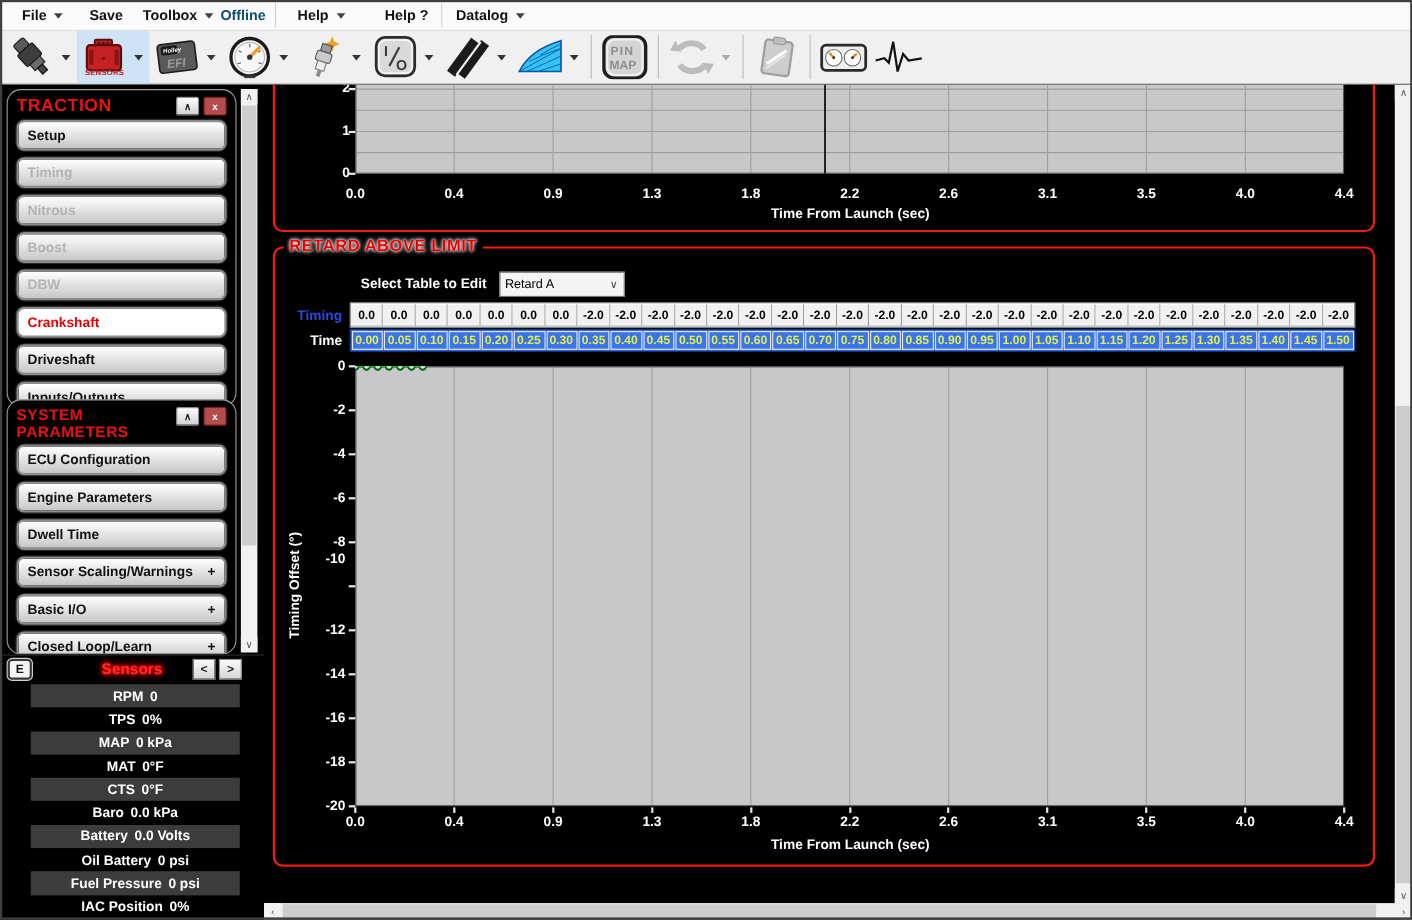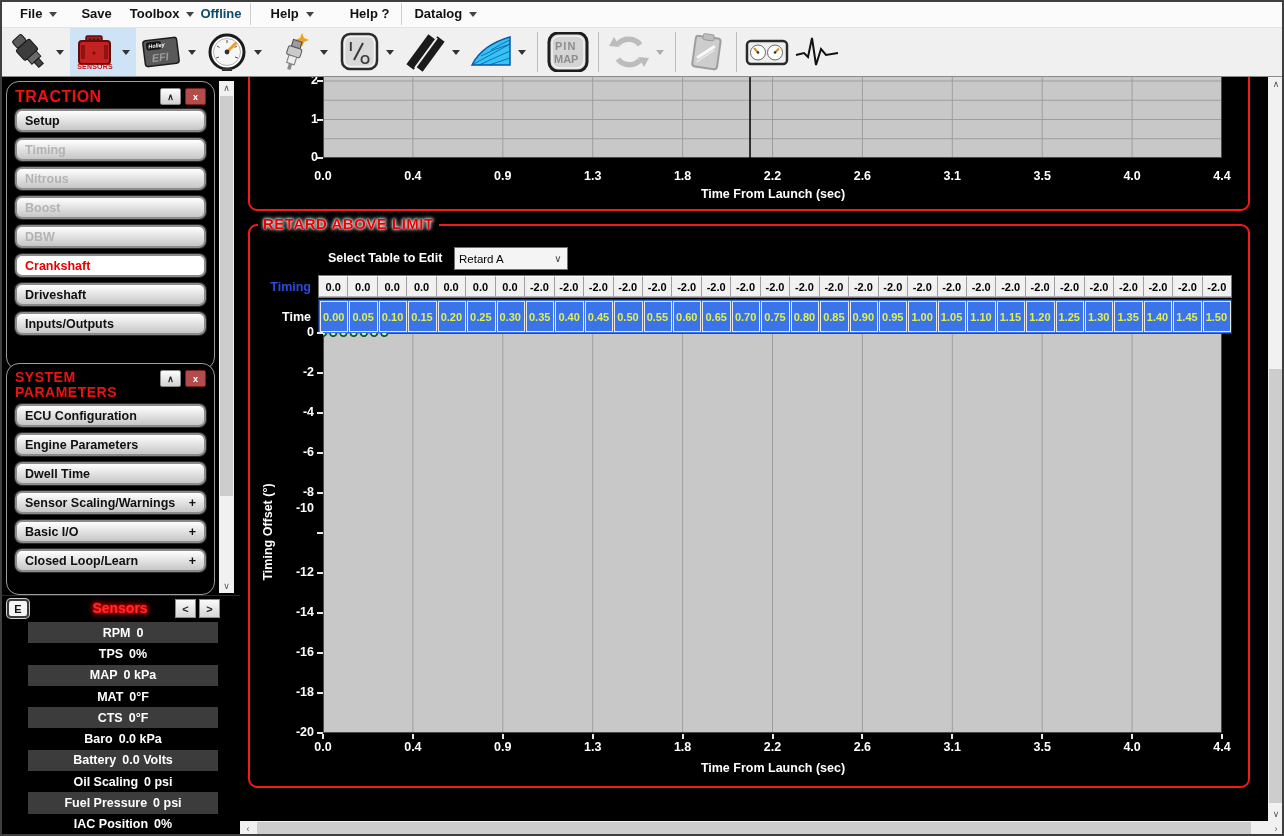--- a/index.html
+++ b/index.html
@@ -42,21 +42,21 @@
   .panel-head { display:flex; align-items:flex-start; margin-bottom:4px; }
   .panel-title { flex:1; color:#ee1111; font-weight:bold; font-size:16px; line-height:17px; letter-spacing:0.5px; }
   .panel-title.small { font-size:14px; line-height:15px; }
   .ph-btn { width:21px; height:17px; font-size:9px; font-weight:bold; display:flex; align-items:center; justify-content:center; margin-left:4px; border-radius:2px; cursor:default; }
   .ph-collapse { background:linear-gradient(#fdfdfd,#d2d2d2); border:1px solid #8a8a8a; color:#222; }
   .ph-close { background:#b44c4c; border:1px solid #76201f; color:#fff; }
   .side-btn {
     position:relative; height:23px; margin:0 0 6px 0; border-radius:7px;
     background:linear-gradient(#ffffff,#c6c6c6); border:2px solid #8b8b8b;
     box-shadow:0 0 0 1px #2a2a2a; color:#111; font-size:12.5px; font-weight:bold;
-    display:flex; align-items:center; padding:0 8px; cursor:default;
+    display:flex; align-items:center; padding:12px 8px; cursor:default;
   }
   .side-btn .plus { margin-left:auto; font-weight:bold; }
   .side-btn.disabled { color:#b3b3b3; }
   .side-btn.selected { background:#ffffff; color:#e60000; }
   
   .scrollbar { position:absolute; background:#f1f1f1; }
   .scroll-arrow { position:absolute; width:100%; color:#555; font-size:9px; display:flex; align-items:center; justify-content:center; background:#f1f1f1; }
   .scroll-thumb { position:absolute; left:1px; right:1px; background:#cdcdcd; }
   
   #sensors-panel { position:absolute; left:0; top:518px; width:240px; height:241px; background:#000; z-index:5; border-top:1px solid #2a2a2a; }
@@ -416,21 +416,21 @@
           </div>
           <div class="sens-row">
             <span class="lb">Baro</span>
             <span class="vl">0.0 kPa</span>
           </div>
           <div class="sens-row shaded">
             <span class="lb">Battery</span>
             <span class="vl">0.0 Volts</span>
           </div>
           <div class="sens-row">
-            <span class="lb">Oil Scaling</span>
+            <span class="lb">Oil Battery</span>
             <span class="vl">0 psi</span>
           </div>
           <div class="sens-row shaded">
             <span class="lb">Fuel Pressure</span>
             <span class="vl">0 psi</span>
           </div>
           <div class="sens-row">
             <span class="lb">IAC Position</span>
             <span class="vl">0%</span>
           </div>
@@ -502,21 +502,21 @@
           <div class="cell">-2.0</div>
           <div class="cell">-2.0</div>
           <div class="cell">-2.0</div>
           <div class="cell">-2.0</div>
           <div class="cell">-2.0</div>
           <div class="cell">-2.0</div>
           <div class="cell">-2.0</div>
           <div class="cell">-2.0</div>
         </div>
     </div>
-    <div class="trow" id="row-time" style="left:4px; top:222px; height:35px;">
+    <div class="trow" id="row-time" style="left:4px; top:222px; height:21px;">
       <div class="trow-label" id="time-label">Time</div>
       <div class="cells blue" id="time-cells">
           <div class="cell">0.00</div>
           <div class="cell">0.05</div>
           <div class="cell">0.10</div>
           <div class="cell">0.15</div>
           <div class="cell">0.20</div>
           <div class="cell">0.25</div>
           <div class="cell">0.30</div>
           <div class="cell">0.35</div>

